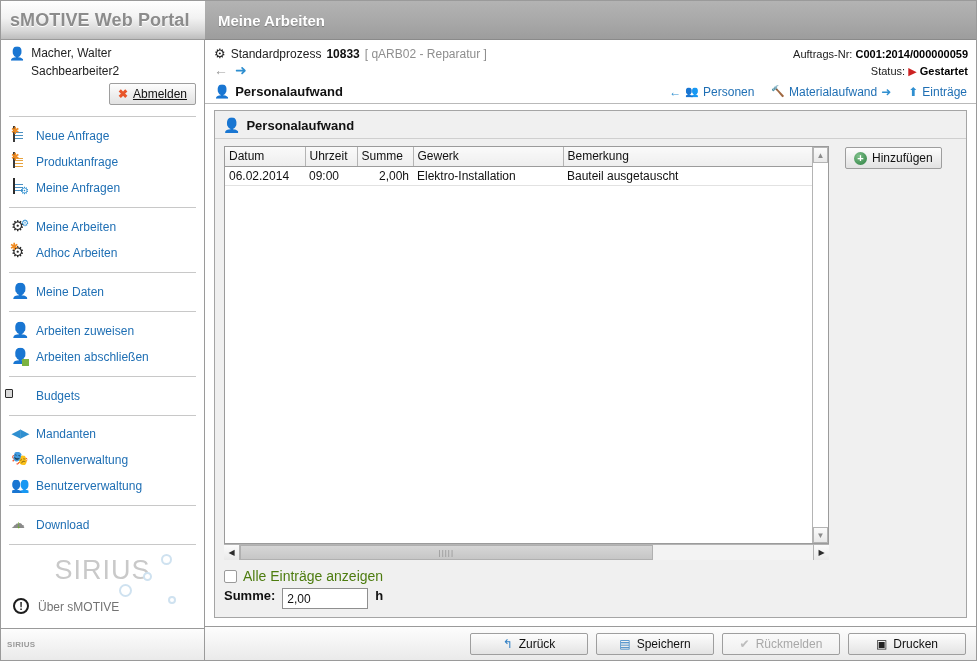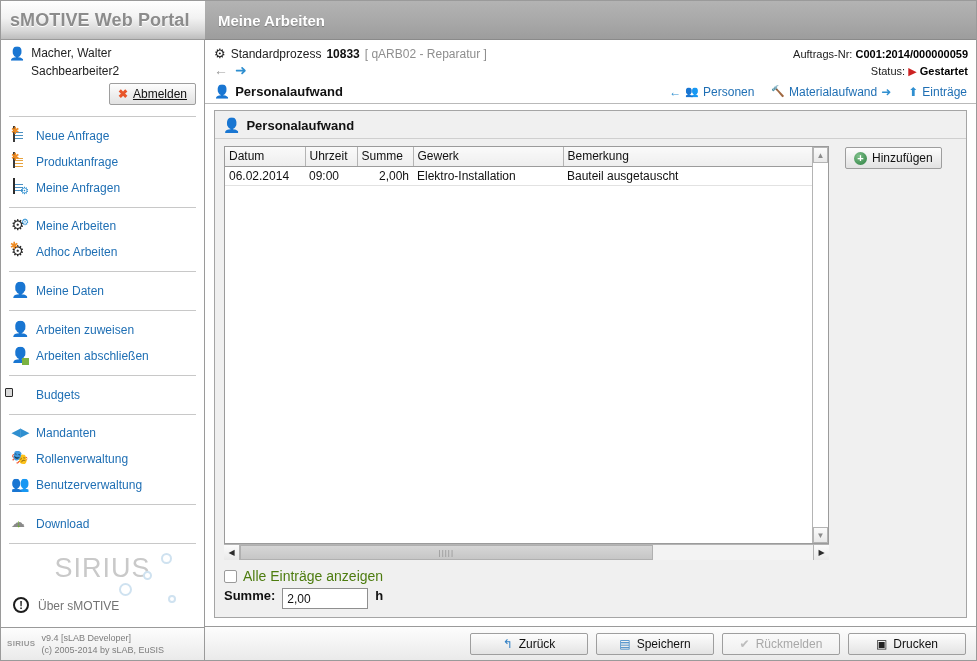--- a/index.html
+++ b/index.html
@@ -449,24 +449,20 @@
         <div class="navitem" style="padding-left:2px;">
           <span class="navicon">
               <span class="ic-alert">!</span>
             </span>
           <span class="about-link">Über sMOTIVE</span>
         </div>
       </div>
 
       <div class="footer-left">
         <span class="footer-logo">SIRIUS</span>
-        <span class="footer-text">
-          <span>v9.4 [sLAB Developer]</span><br>
-          <span>(c) 2005-2014 by sLAB, EuSIS</span>
-        </span>
       </div>
     </div>
 
     <div class="main">
 
       <div class="crumbbar">
         <div class="crumb-left">
           <div class="crumb-line1">
             <span class="crumb-gear">⚙</span>
             <span>Standardprozess</span>

